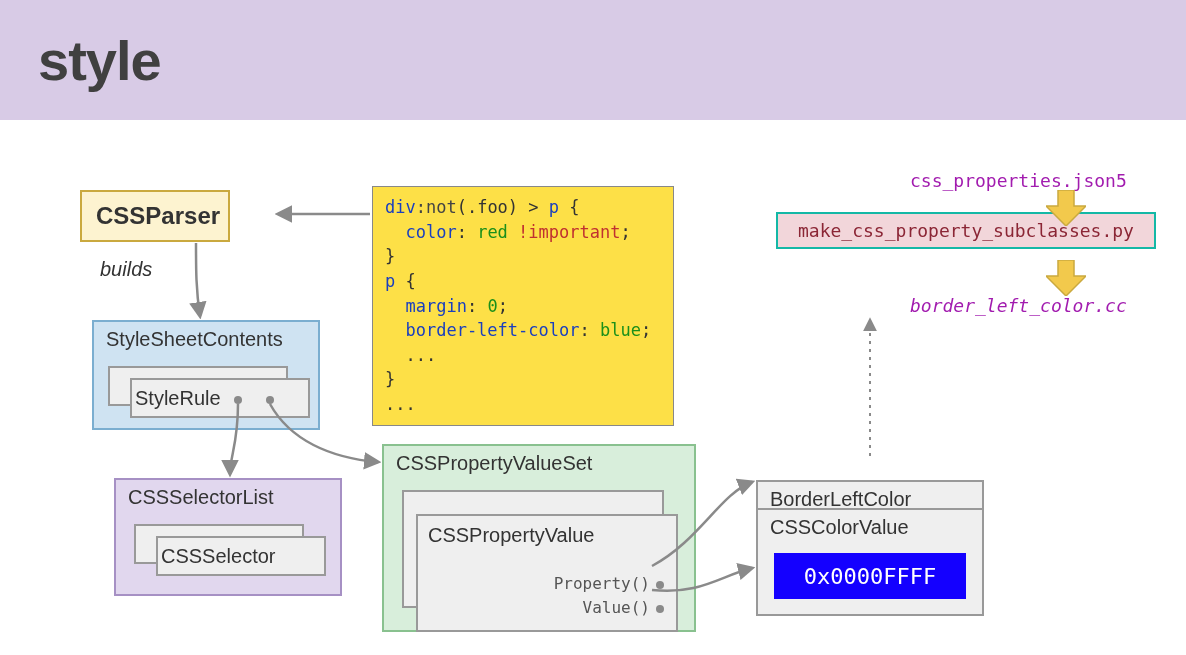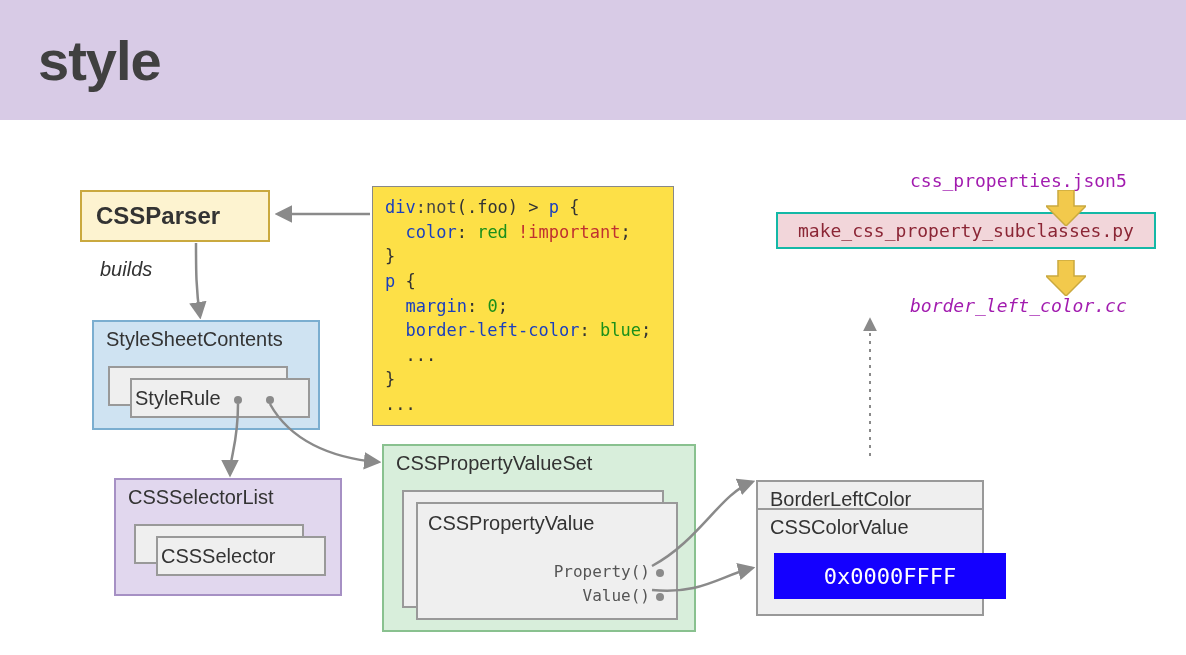--- a/index.html
+++ b/index.html
@@ -37,21 +37,21 @@
     position: absolute;
     border: 2px solid #999;
     background: #efefef;
     font-size: 20px;
   }
   .box-label {
     padding: 6px 12px;
   }
   .css-parser {
     left: 80px; top: 190px;
-    width: 190px;
+    width: 150px;
     background: #fdf3d0;
     border-color: #caa93f;
   }
   .css-parser .box-label {
     font-weight: 700;
     font-size: 24px;
     padding: 10px 14px;
   }
   .builds-label {
     position: absolute;
@@ -116,21 +116,21 @@
     width: 280px; height: 130px;
   }
   .propvalue-stack .stack-back {
     width: 262px; height: 118px;
   }
   .propvalue-stack .stack-front {
     width: 262px; height: 118px;
     display: block;
     padding: 8px 10px;
     position: absolute;
-    left: 14px; top: 12px;
+    left: 14px; top: 24px;
   }
   .prop-methods {
     position: absolute;
     right: 12px;
     bottom: 10px;
     text-align: right;
     font-family: "Consolas", "Menlo", monospace;
     font-size: 16px;
     color: #555;
     line-height: 1.5;
@@ -144,21 +144,21 @@
   }
   .colorvalue {
     left: 756px; top: 508px;
     width: 228px; height: 108px;
     background: #efefef;
     border-color: #999;
   }
   .hexswatch {
     position: absolute;
     left: 774px; top: 553px;
-    width: 232px; height: 46px;
+    width: 192px; height: 46px;
     background: #1400ff;
     color: #fff;
     font-family: "Consolas", "Menlo", monospace;
     font-size: 22px;
     display: flex;
     align-items: center;
     justify-content: center;
   }
   .codebox {
     position: absolute;

